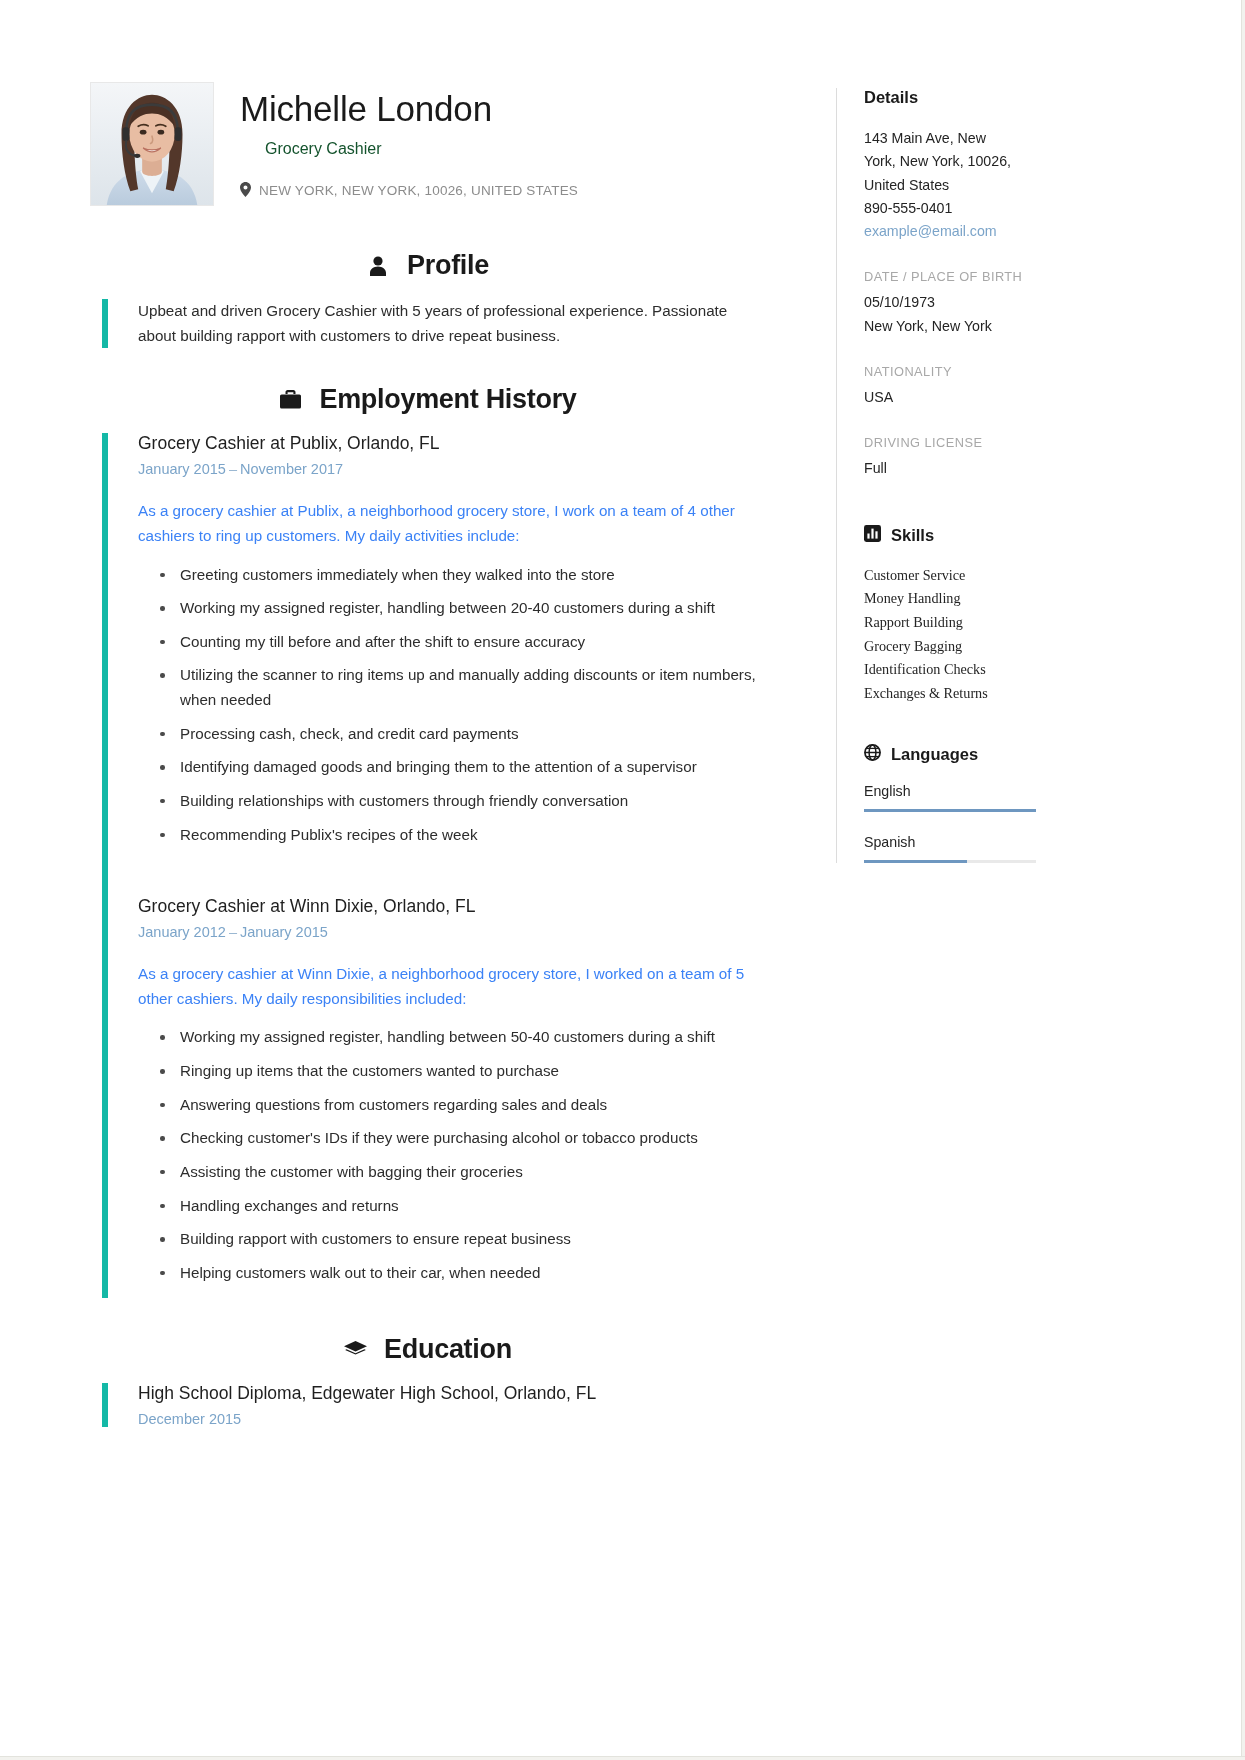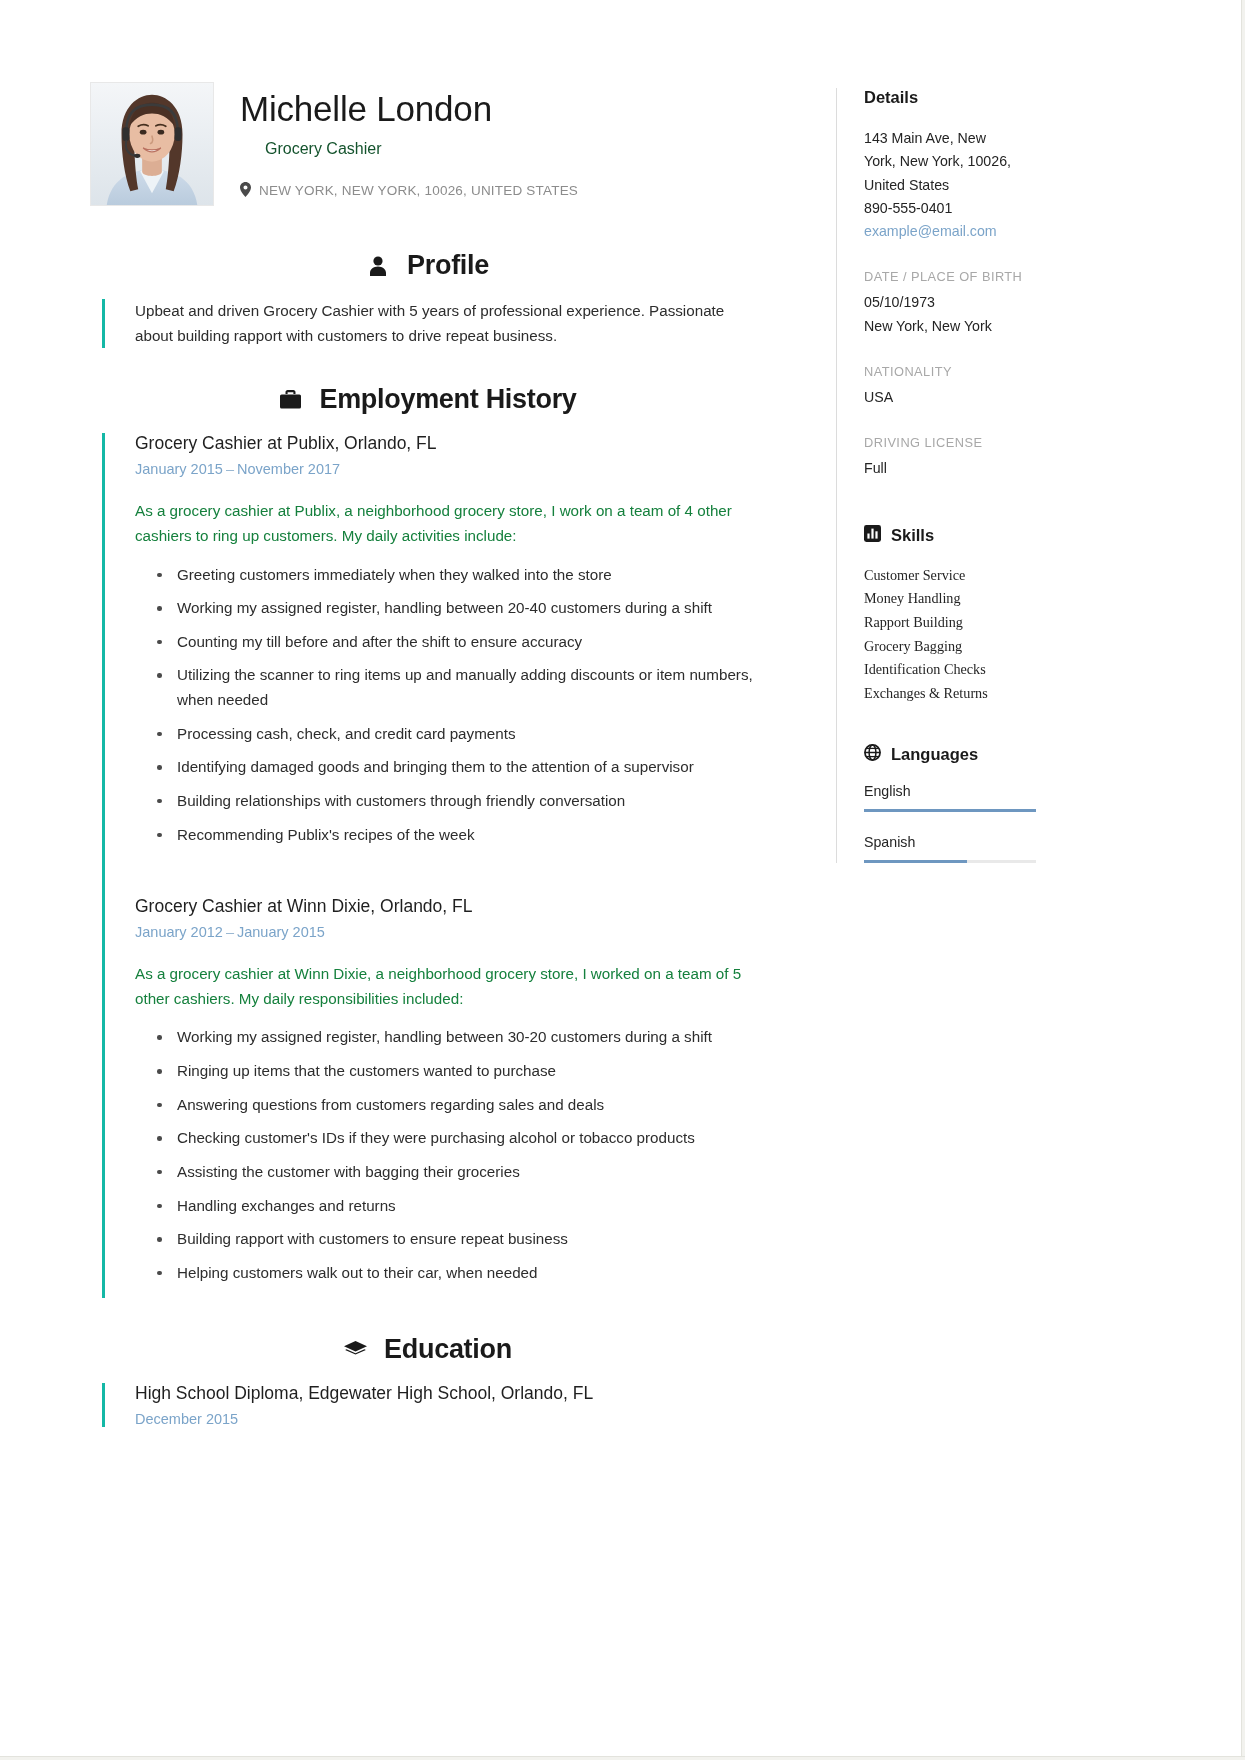--- a/index.html
+++ b/index.html
@@ -112,21 +112,21 @@
     flex: 0 0 auto;
   }
   .sec-title {
     font-size: 27px;
     font-weight: 700;
     color: #1a1a1a;
     letter-spacing: -0.3px;
   }
 
   .sec-body {
-    border-left: 3px solid #14b8a6;
+    border-left: 6px solid #14b8a6;
     margin-left: 12px;
     padding-left: 30px;
   }
 
   .section { margin-bottom: 36px; }
 
   .para {
     font-size: 15.2px;
     line-height: 1.62;
     color: #2d2d2d;
@@ -144,21 +144,21 @@
   .job-dates {
     font-size: 14.5px;
     color: #7ba4c9;
     margin-bottom: 22px;
   }
   .job-dates .dash { color: #9bb8d2; padding: 0 3px; }
 
   .job-desc {
     font-size: 15.2px;
     line-height: 1.62;
-    color: #15803d;
+    color: #3b82f6;
     margin-bottom: 14px;
   }
 
   ul.bullets {
     list-style: none;
     margin: 0 0 0 16px;
   }
   ul.bullets li {
     position: relative;
     font-size: 15.2px;
@@ -387,21 +387,21 @@
             </ul>
           </div>
 
           <div class="job">
             <div class="job-head">Grocery Cashier at Winn Dixie, Orlando, FL</div>
             <div class="job-dates">
               <span>January 2012</span><span class="dash">–</span><span>January 2015</span>
             </div>
             <div class="job-desc">As a grocery cashier at Winn Dixie, a neighborhood grocery store, I worked on a team of 5 other cashiers. My daily responsibilities included:</div>
             <ul class="bullets">
-              <li>Working my assigned register, handling between 30-20 customers during a shift</li>
+              <li>Working my assigned register, handling between 50-40 customers during a shift</li>
               <li>Ringing up items that the customers wanted to purchase</li>
               <li>Answering questions from customers regarding sales and deals</li>
               <li>Checking customer's IDs if they were purchasing alcohol or tobacco products</li>
               <li>Assisting the customer with bagging their groceries</li>
               <li>Handling exchanges and returns</li>
               <li>Building rapport with customers to ensure repeat business</li>
               <li>Helping customers walk out to their car, when needed</li>
             </ul>
           </div>
 

